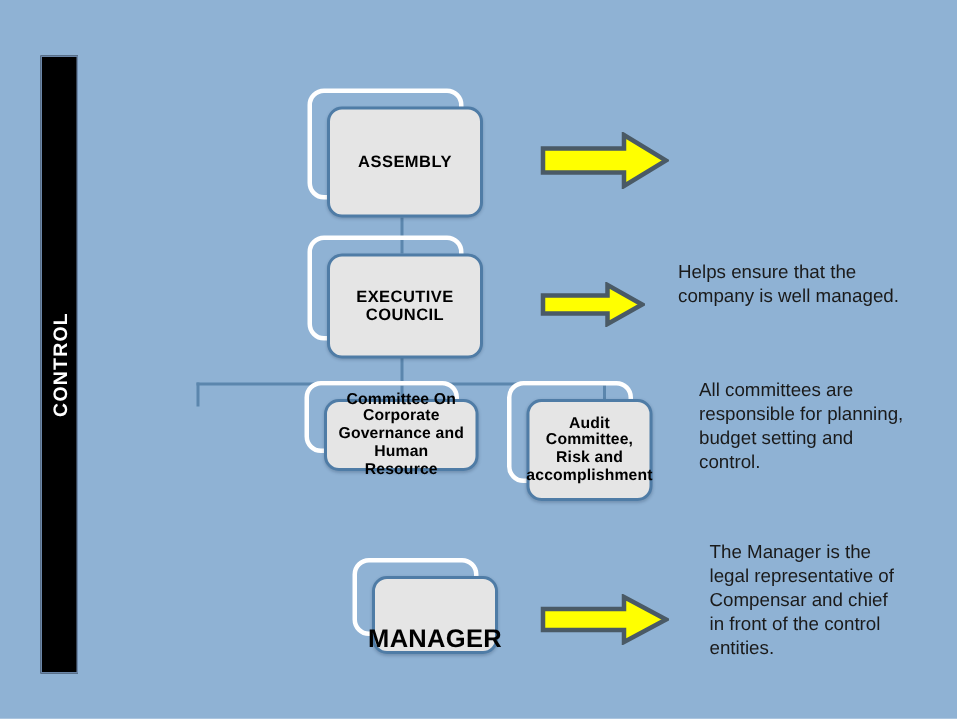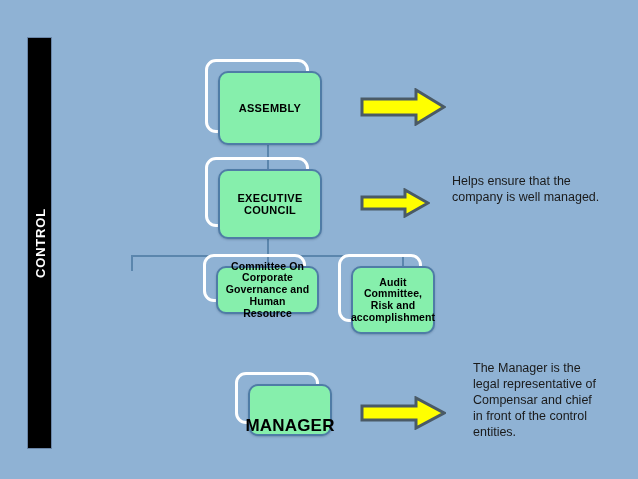--- a/index.html
+++ b/index.html
@@ -68,21 +68,21 @@
     border-radius: 11px;
     box-sizing: border-box;
     background: transparent;
   }
   .node .card {
     position: absolute;
     left: 0;
     top: 0;
     width: 100%;
     height: 100%;
-    background: #86efac;
+    background: #e5e5e5;
     border: 2px solid #4f7ca6;
     border-radius: 10px;
     box-sizing: border-box;
     display: flex;
     align-items: center;
     justify-content: center;
     text-align: center;
     padding: 3px 6px;
     color: #000000;
     box-shadow: 0 1px 2px rgba(30,50,80,0.25);
@@ -206,20 +206,24 @@
   <div class="arrow" style="left:360px; top:396px;">
     <svg width="86" height="34" viewBox="0 0 86 34">
       <polygon points="2,10 56,10 56,2 84,17 56,32 56,24 2,24" fill="#ffff00" stroke="#4a5a66" stroke-width="3" stroke-linejoin="miter"></polygon>
     </svg>
   </div>
 
 
   <div class="note" style="left:452px; top:173px; width:180px;">Helps ensure that the
 company is well managed.</div>
 
+  <div class="note" style="left:466px; top:252px; width:172px;">All committees are
+responsible for planning,
+budget setting and
+control.</div>
 
   <div class="note" style="left:473px; top:360px; width:165px;">The Manager is the
 legal representative of
 Compensar and chief
 in front of the control
 entities.</div>
 
 </div>
 
 </body></html>

